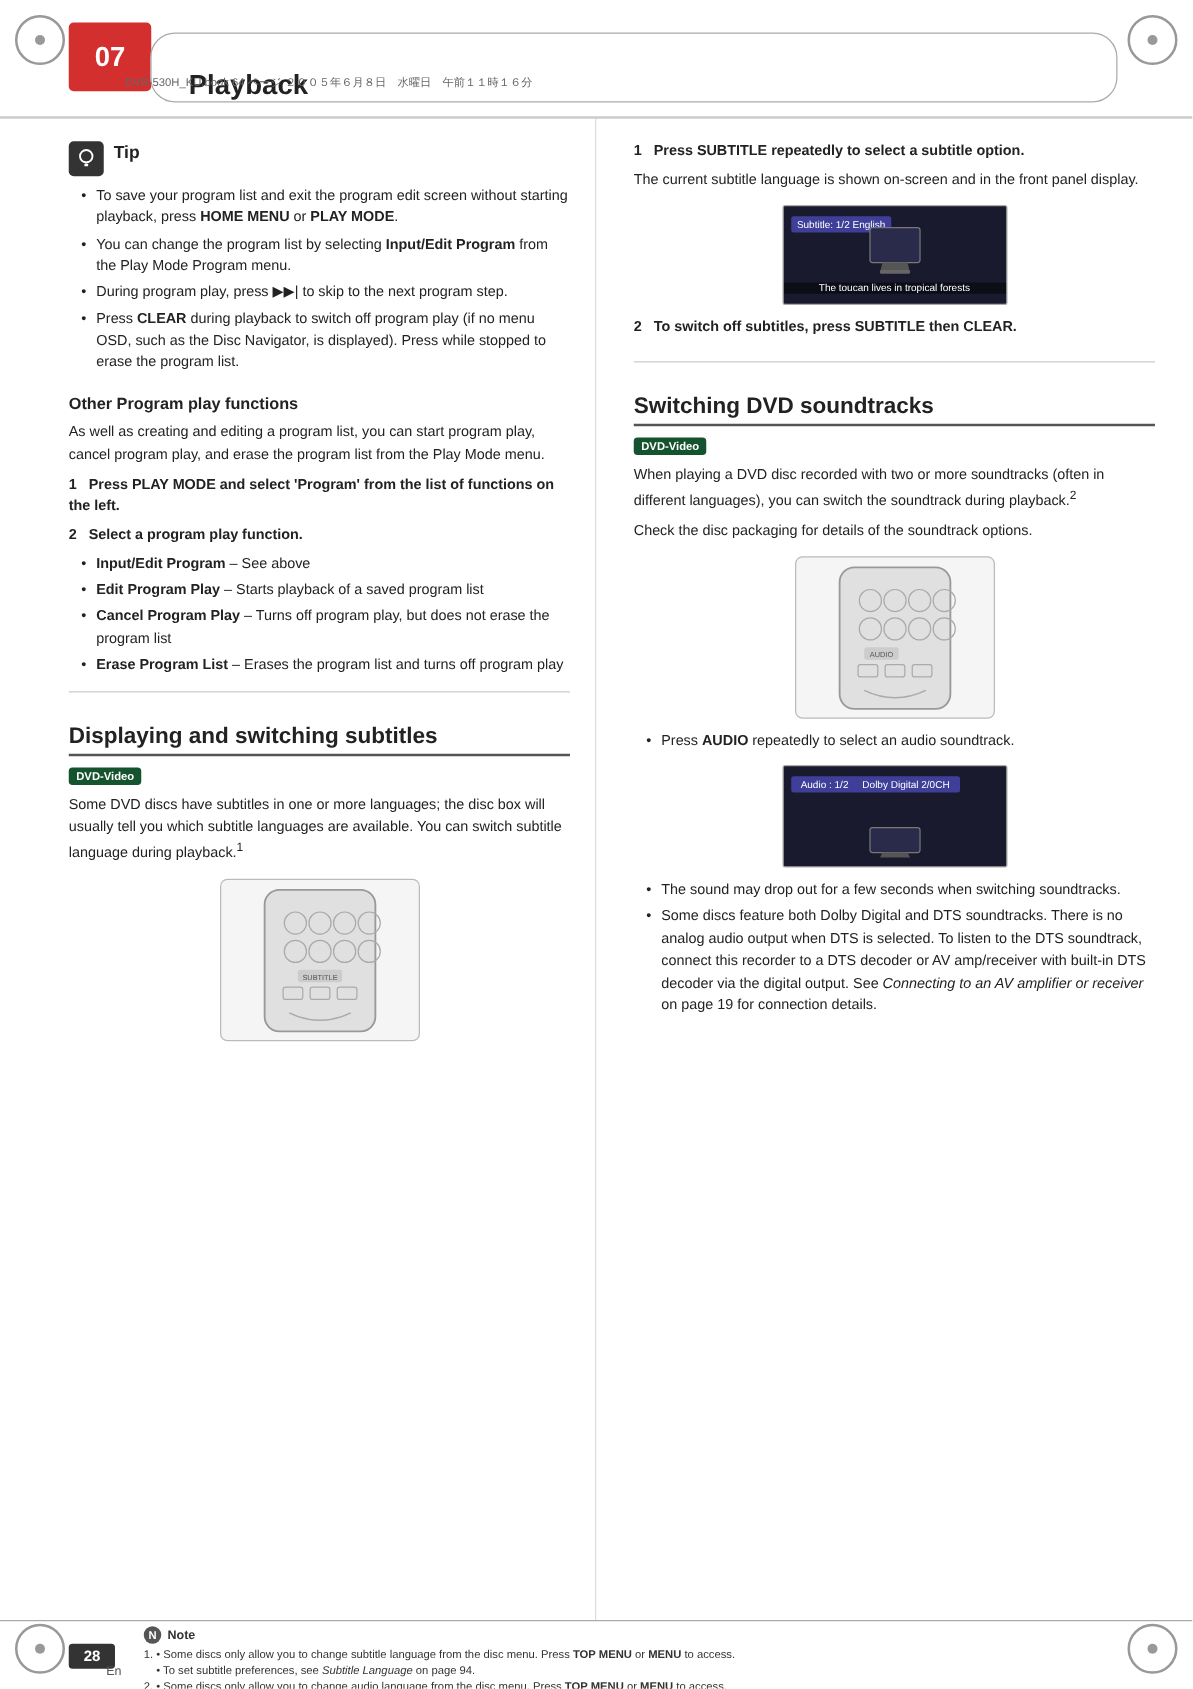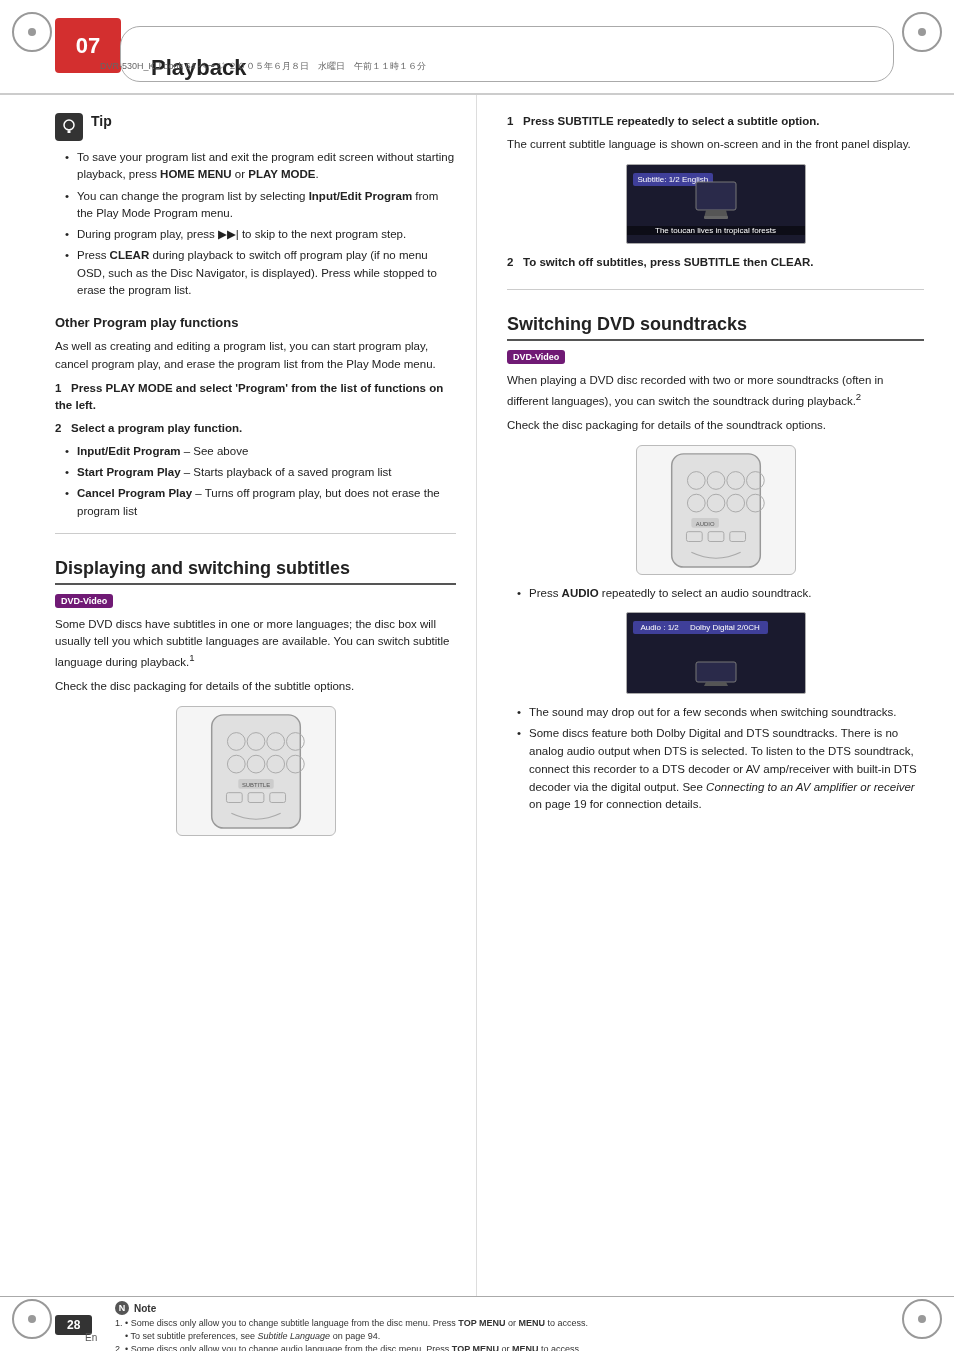--- a/index.html
+++ b/index.html
@@ -199,21 +199,21 @@
       color: #222;
       margin-bottom: 8px;
       border-bottom: 2px solid #555;
       padding-bottom: 4px;
       margin-top: 24px;
     }
 
     
     .dvd-badge {
       display: inline-block;
-      background: #701a75;
+      background: #14532d;
       color: #fff;
       font-size: 9px;
       font-weight: bold;
       padding: 2px 6px;
       border-radius: 3px;
       margin-bottom: 8px;
     }
 
     
     .remote-img {
@@ -391,32 +391,32 @@
 
     
     <div class="section-heading">Other Program play functions</div>
     <p class="body-text">As well as creating and editing a program list, you can start program play, cancel program play, and erase the program list from the Play Mode menu.</p>
 
     <p class="numbered-item">1 &nbsp; Press <strong>PLAY MODE</strong> and select 'Program' from the list of functions on the left.</p>
     <p class="numbered-item">2 &nbsp; <strong>Select a program play function.</strong></p>
 
     <ul class="bold-list">
       <li><strong>Input/Edit Program</strong> – See above</li>
-      <li><strong>Start Program Play</strong> – Starts playback of a saved program list</li>
+      <li><strong>Edit Program Play</strong> – Starts playback of a saved program list</li>
       <li><strong>Cancel Program Play</strong> – Turns off program play, but does not erase the program list</li>
+      <li><strong>Erase Program List</strong> – Erases the program list and turns off program play</li>
     </ul>
 
     <hr class="col-divider">
 
     
     <div class="section-title-large">Displaying and switching subtitles</div>
     <div class="dvd-badge">DVD-Video</div>
 
     <p class="body-text">Some DVD discs have subtitles in one or more languages; the disc box will usually tell you which subtitle languages are available. You can switch subtitle language during playback.<sup>1</sup></p>
-    <p class="body-text">Check the disc packaging for details of the subtitle options.</p>
 
     
     <div class="remote-img">
       <svg class="remote-svg" viewBox="0 0 160 130" xmlns="http://www.w3.org/2000/svg">
 
         <rect x="35" y="8" width="90" height="115" rx="12" fill="#e0e0e0" stroke="#999" stroke-width="1.5"></rect>
 
         <circle cx="60" cy="35" r="9" fill="none" stroke="#aaa" stroke-width="1"></circle>
         <circle cx="80" cy="35" r="9" fill="none" stroke="#aaa" stroke-width="1"></circle>
         <circle cx="100" cy="35" r="9" fill="none" stroke="#aaa" stroke-width="1"></circle>

